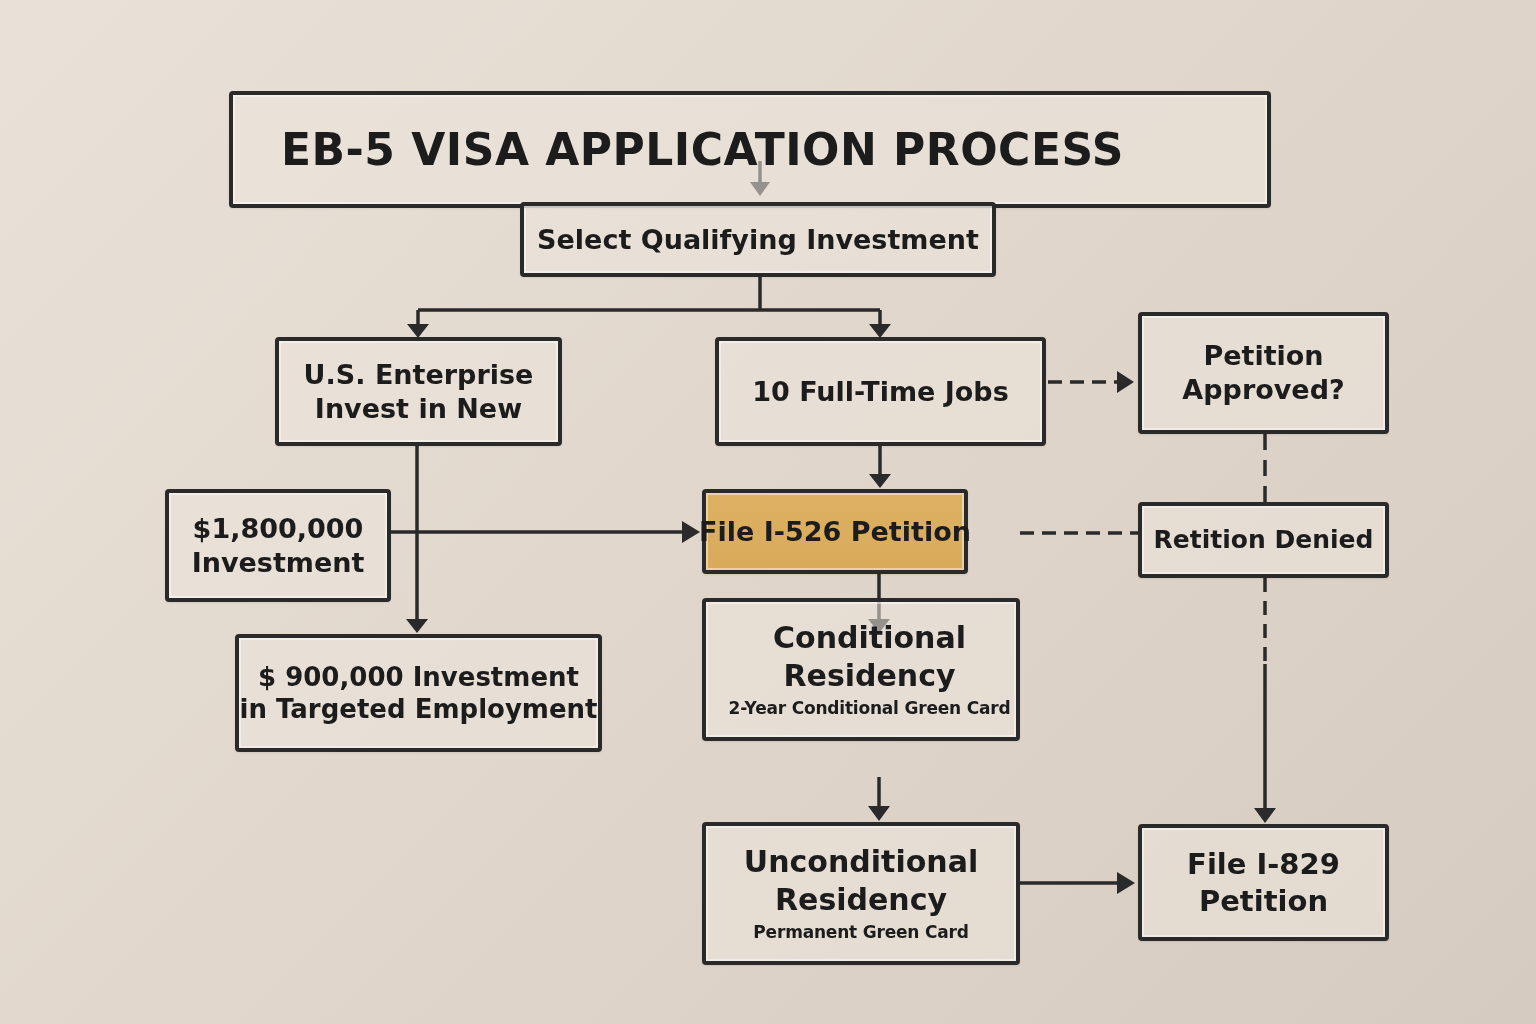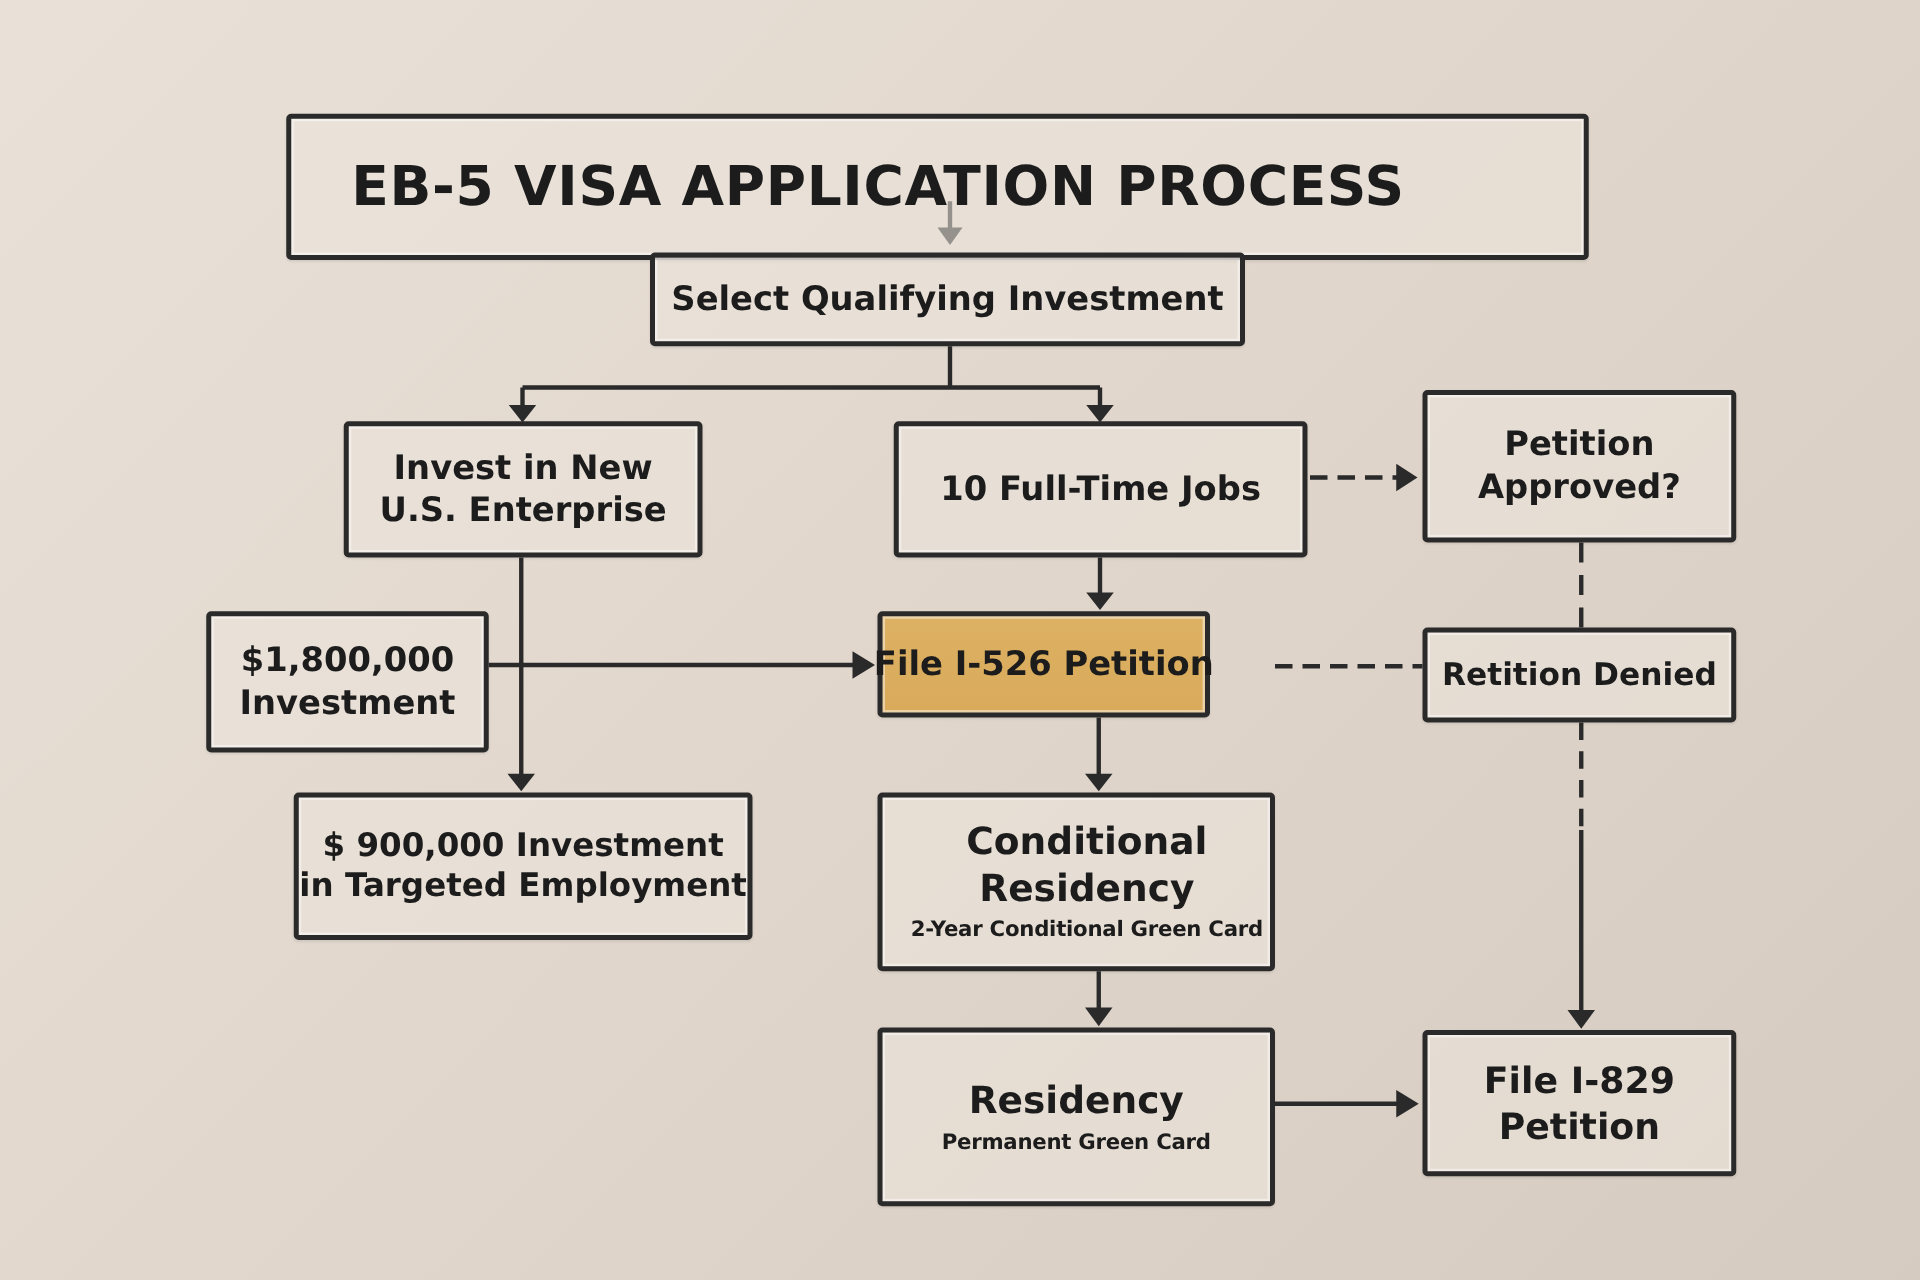--- a/index.html
+++ b/index.html
@@ -49,21 +49,21 @@
     }
     .b-select   { left: 520px;  top: 202px; width: 476px; height: 75px;  font-size: 27px; }
     .b-invest   { left: 275px;  top: 337px; width: 287px; height: 109px; font-size: 27px; }
     .b-jobs     { left: 715px;  top: 337px; width: 331px; height: 109px; font-size: 27px; }
     .b-approved { left: 1138px; top: 312px; width: 251px; height: 122px; font-size: 27px; }
     .b-1800     { left: 165px;  top: 489px; width: 226px; height: 113px; font-size: 27px; text-align: center; }
     .b-i526     { left: 702px;  top: 489px; width: 266px; height: 85px;  font-size: 27px;
                   background: linear-gradient(180deg, #ddb163 0%, #d9aa5a 100%); }
     .b-denied   { left: 1138px; top: 502px; width: 251px; height: 76px;  font-size: 25px; }
     .b-900      { left: 235px;  top: 634px; width: 367px; height: 118px; font-size: 26px; }
-    .b-cond     { left: 702px;  top: 634px; width: 318px; height: 143px; font-size: 30px; padding-left: 17px; }
+    .b-cond     { left: 702px;  top: 598px; width: 318px; height: 143px; font-size: 30px; padding-left: 17px; }
     .b-uncond   { left: 702px;  top: 822px; width: 318px; height: 143px; font-size: 30px; }
     .b-i829     { left: 1138px; top: 824px; width: 251px; height: 117px; font-size: 29px; }
   </style>
 </head>
 <body>
 
 <svg id="connectors" xmlns="http://www.w3.org/2000/svg" viewBox="0 0 1536 1024">
   <defs>
     <marker id="arrow" markerWidth="10" markerHeight="10" refX="8" refY="5" orient="auto" markerUnits="userSpaceOnUse" viewBox="0 0 10 10">
       <path d="M0,0 L10,5 L0,10 z" fill="#2a2a2a"></path>
@@ -113,22 +113,22 @@
 
 <div class="box title-box">
   <span class="line">EB-5 VISA APPLICATION PROCESS</span>
 </div>
 
 <div class="box b-select">
   <span class="line">Select Qualifying Investment</span>
 </div>
 
 <div class="box b-invest">
+  <span class="line">U.S. Enterprise</span>
   <span class="line">Invest in New</span>
-  <span class="line">U.S. Enterprise</span>
 </div>
 
 <div class="box b-jobs">
   <span class="line">10 Full-Time Jobs</span>
 </div>
 
 <div class="box b-approved">
   <span class="line">Petition</span>
   <span class="line">Approved?</span>
 </div>
@@ -151,20 +151,21 @@
   <span class="line">in Targeted Employment</span>
 </div>
 
 <div class="box b-cond">
   <span class="line">Conditional</span>
   <span class="line">Residency</span>
   <span class="line sub">2-Year Conditional Green Card</span>
 </div>
 
 <div class="box b-uncond">
+  <span class="line">Unconditional</span>
   <span class="line">Residency</span>
   <span class="line sub">Permanent Green Card</span>
 </div>
 
 <div class="box b-i829">
   <span class="line">File I-829</span>
   <span class="line">Petition</span>
 </div>
 
 </body></html>

